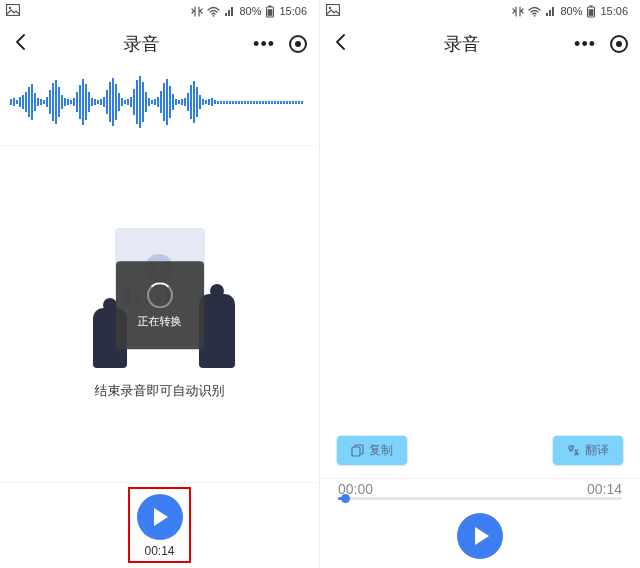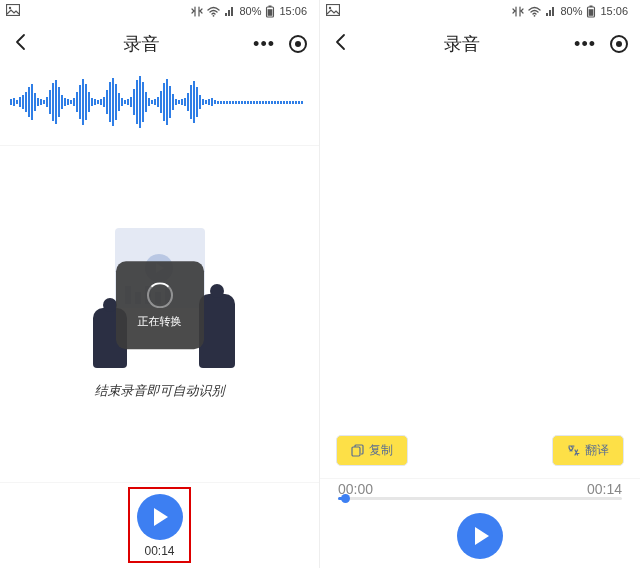--- a/index.html
+++ b/index.html
@@ -28,37 +28,37 @@
   .panel-bg { position: absolute; top: 0; left: 30px; width: 90px; height: 80px; background: #e4e9f4; border-radius: 4px; }
   .panel-play { position: absolute; top: 26px; left: 60px; width: 28px; height: 28px; background: #b9c7e3; border-radius: 50%; display: flex; align-items: center; justify-content: center; }
   .panel-play::after { content: ""; border-left: 8px solid #e4e9f4; border-top: 5px solid transparent; border-bottom: 5px solid transparent; margin-left: 2px; }
   .bars { position: absolute; top: 58px; left: 40px; display: flex; gap: 4px; align-items: flex-end; }
   .bars span { width: 6px; background: #b9c7e3; }
   .person-l { position: absolute; bottom: 0; left: 8px; width: 34px; height: 60px; }
   .person-r { position: absolute; bottom: 0; right: 0; width: 36px; height: 74px; }
   .p-body { width: 100%; height: 100%; background: #2b2f43; border-radius: 10px 10px 4px 4px; }
   .p-head { position: absolute; top: -10px; left: 50%; transform: translateX(-50%); width: 14px; height: 14px; background: #2b2f43; border-radius: 50%; }
   .person-r .p-body { background: #2b2f43; }
-  .caption { margin-top: 14px; font-size: 13px; color: #333; font-style: italic; }
-
-  .toast { position: absolute; top: 50%; left: 50%; transform: translate(-50%,-60%); width: 88px; height: 88px; background: rgba(60,60,60,0.92); border-radius: 10px; display: flex; flex-direction: column; align-items: center; justify-content: center; gap: 6px; }
+  .caption { margin-top: 14px; font-size: 13px; color: #333; }
+
+  .toast { position: absolute; top: 50%; left: 50%; transform: translate(-50%,-60%); width: 88px; height: 88px; background: rgba(60,60,60,0.92); border-radius: 4px; display: flex; flex-direction: column; align-items: center; justify-content: center; gap: 6px; }
   .spinner { width: 26px; height: 26px; border: 2px solid rgba(255,255,255,0.4); border-top-color: #fff; border-radius: 50%; }
   .toast-text { color: #fff; font-size: 11px; }
 
   .bottom-bar { height: 86px; display: flex; flex-direction: column; align-items: center; justify-content: center; gap: 4px; border-top: 1px solid #f5f5f5; }
   .play-btn { width: 46px; height: 46px; background: #3d7ff2; border-radius: 50%; display: flex; align-items: center; justify-content: center; }
   .play-btn::after { content: ""; border-left: 14px solid #fff; border-top: 9px solid transparent; border-bottom: 9px solid transparent; margin-left: 3px; }
   .time-label { font-size: 12px; color: #333; }
   .highlight-red { position: absolute; border: 2px solid #d00; pointer-events: none; }
 
   
   .right-content { flex: 1; padding: 26px 12px 0 12px; position: relative; }
   .transcript-box { border: 2px solid #d00; padding: 6px 8px; font-size: 12.5px; color: #222; line-height: 1.6; }
   .action-row { position: absolute; bottom: 12px; left: 0; right: 0; display: flex; justify-content: space-between; padding: 0 16px; }
-  .pill-btn { border: 1px solid #e2e6ee; border-radius: 5px; padding: 6px 14px; background: #fde047; font-size: 12px; color: #5b6e91; display: flex; align-items: center; gap: 5px; }
+  .pill-btn { border: 1px solid #e2e6ee; border-radius: 5px; padding: 6px 14px; background: #7dd3fc; font-size: 12px; color: #5b6e91; display: flex; align-items: center; gap: 5px; }
   .pill-btn svg { display: block; }
   .right-bottom { height: 90px; border-top: 1px solid #f5f5f5; padding: 12px 18px 6px 18px; display: flex; flex-direction: column; gap: 8px; }
   .track { position: relative; height: 14px; }
   .track-line { position: absolute; left: 0; right: 0; top: 6px; height: 3px; background: #e6e6e6; border-radius: 2px; }
   .track-fill { position: absolute; left: 0; top: 6px; height: 3px; width: 5px; background: #3d7ff2; border-radius: 2px; }
   .track-knob { position: absolute; left: 3px; top: 3px; width: 9px; height: 9px; background: #3d7ff2; border-radius: 50%; }
   .track-labels { position: absolute; left: 0; right: 0; top: -10px; display: flex; justify-content: space-between; font-size: 14px; color: #888; }
   .right-play-wrap { display: flex; justify-content: center; }
 </style>
 </head>

